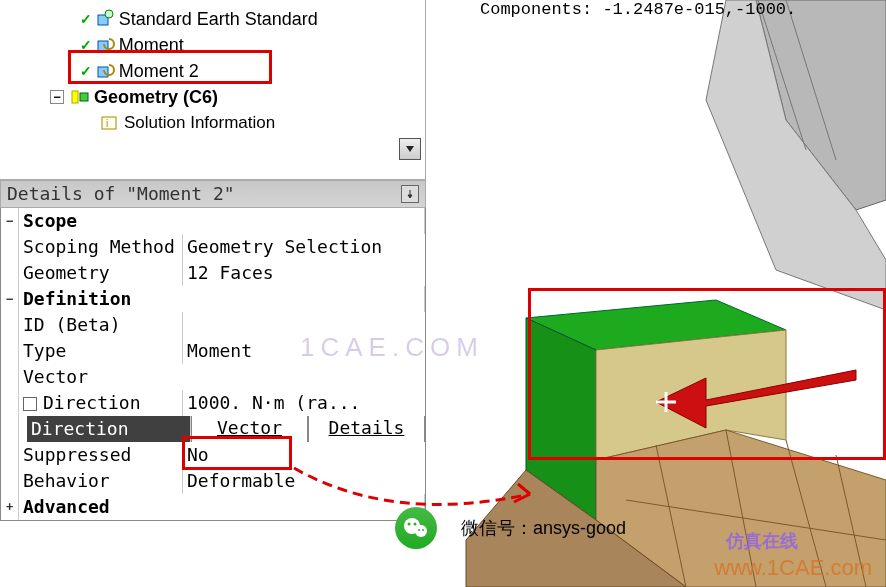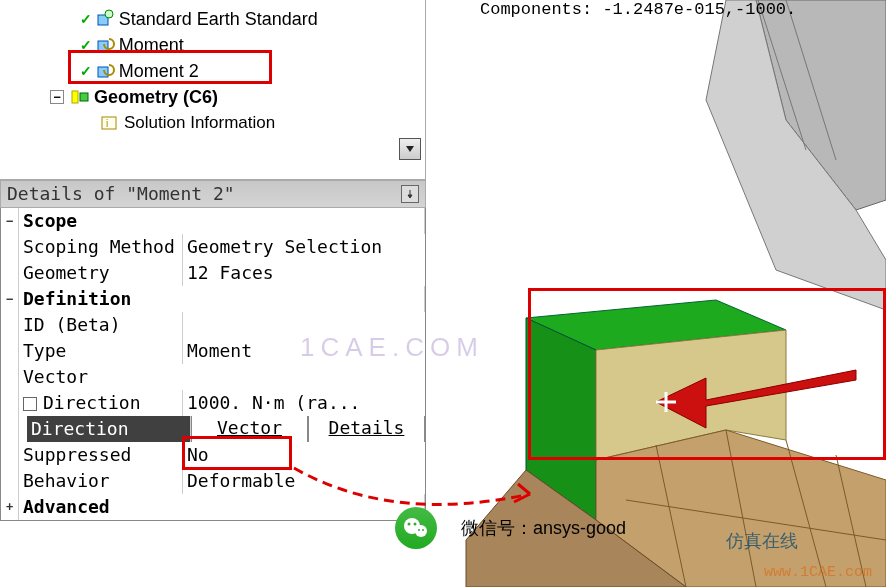--- a/index.html
+++ b/index.html
@@ -29,22 +29,22 @@
 .vbtn { flex:1; text-align:center; text-decoration:underline; color:#000; line-height:24px; border:1px solid #888; border-top:none; border-bottom:none; font-family:inherit; }
 .chk { display:inline-block; width:14px; height:14px; border:1px solid #666; margin-right:6px; vertical-align:middle; background:#fff; }
 .redbox2 { position:absolute; left:182px; top:436px; width:110px; height:34px; border:3px solid #d00; pointer-events:none; }
 .redbox3 { position:absolute; left:528px; top:288px; width:358px; height:172px; border:3px solid #d00; pointer-events:none; }
 .arrow-to { position:absolute; left:292px; top:466px; width:260px; height:60px; pointer-events:none; }
 .overlay-text { position:absolute; font-family:"SimSun",sans-serif; color:#000; }
 .components { left:480px; top:0; font-size:17px; font-family:"Courier New",monospace; }
 .wx-chat { position:absolute; right:260px; bottom:38px; display:flex; align-items:center; gap:24px; }
 .wx-icon { width:42px; height:42px; border-radius:50%; background:linear-gradient(#4b4,#2a2); display:flex; align-items:center; justify-content:center; color:#fff; font-size:22px; }
 .wx-label { font-family:"SimSun",sans-serif; font-size:18px; }
-.zxwatermark { position:absolute; right:88px; bottom:34px; font-size:18px; color:#0c4a6e; font-family:"SimHei",sans-serif; opacity:.75; }
-.urlmark { position:absolute; right:14px; bottom:6px; font-size:15px; color:#d87020; font-family:Liberation Mono, monospace; opacity:.75; }
+.zxwatermark { position:absolute; right:88px; bottom:34px; font-size:18px; color:#8b5cf6; font-family:"SimHei",sans-serif; opacity:.75;font-weight:bold; }
+.urlmark { position:absolute; right:14px; bottom:6px; font-size:22px; color:#d87020; font-family:Liberation Sans, sans-serif; opacity:.75; }
 .centerwatermark { position:absolute; left:300px; top:332px; font-size:26px; color:#4c1d95; opacity:.22; font-family:Arial; letter-spacing:6px; }
 .scene { position:absolute; left:0; top:0; width:460px; height:587px; }
 </style>
 </head>
 <body>
 
 <div class="left-panel">
   <div class="tree">
     <div class="tree-row">
       <span class="tick">✓</span>

